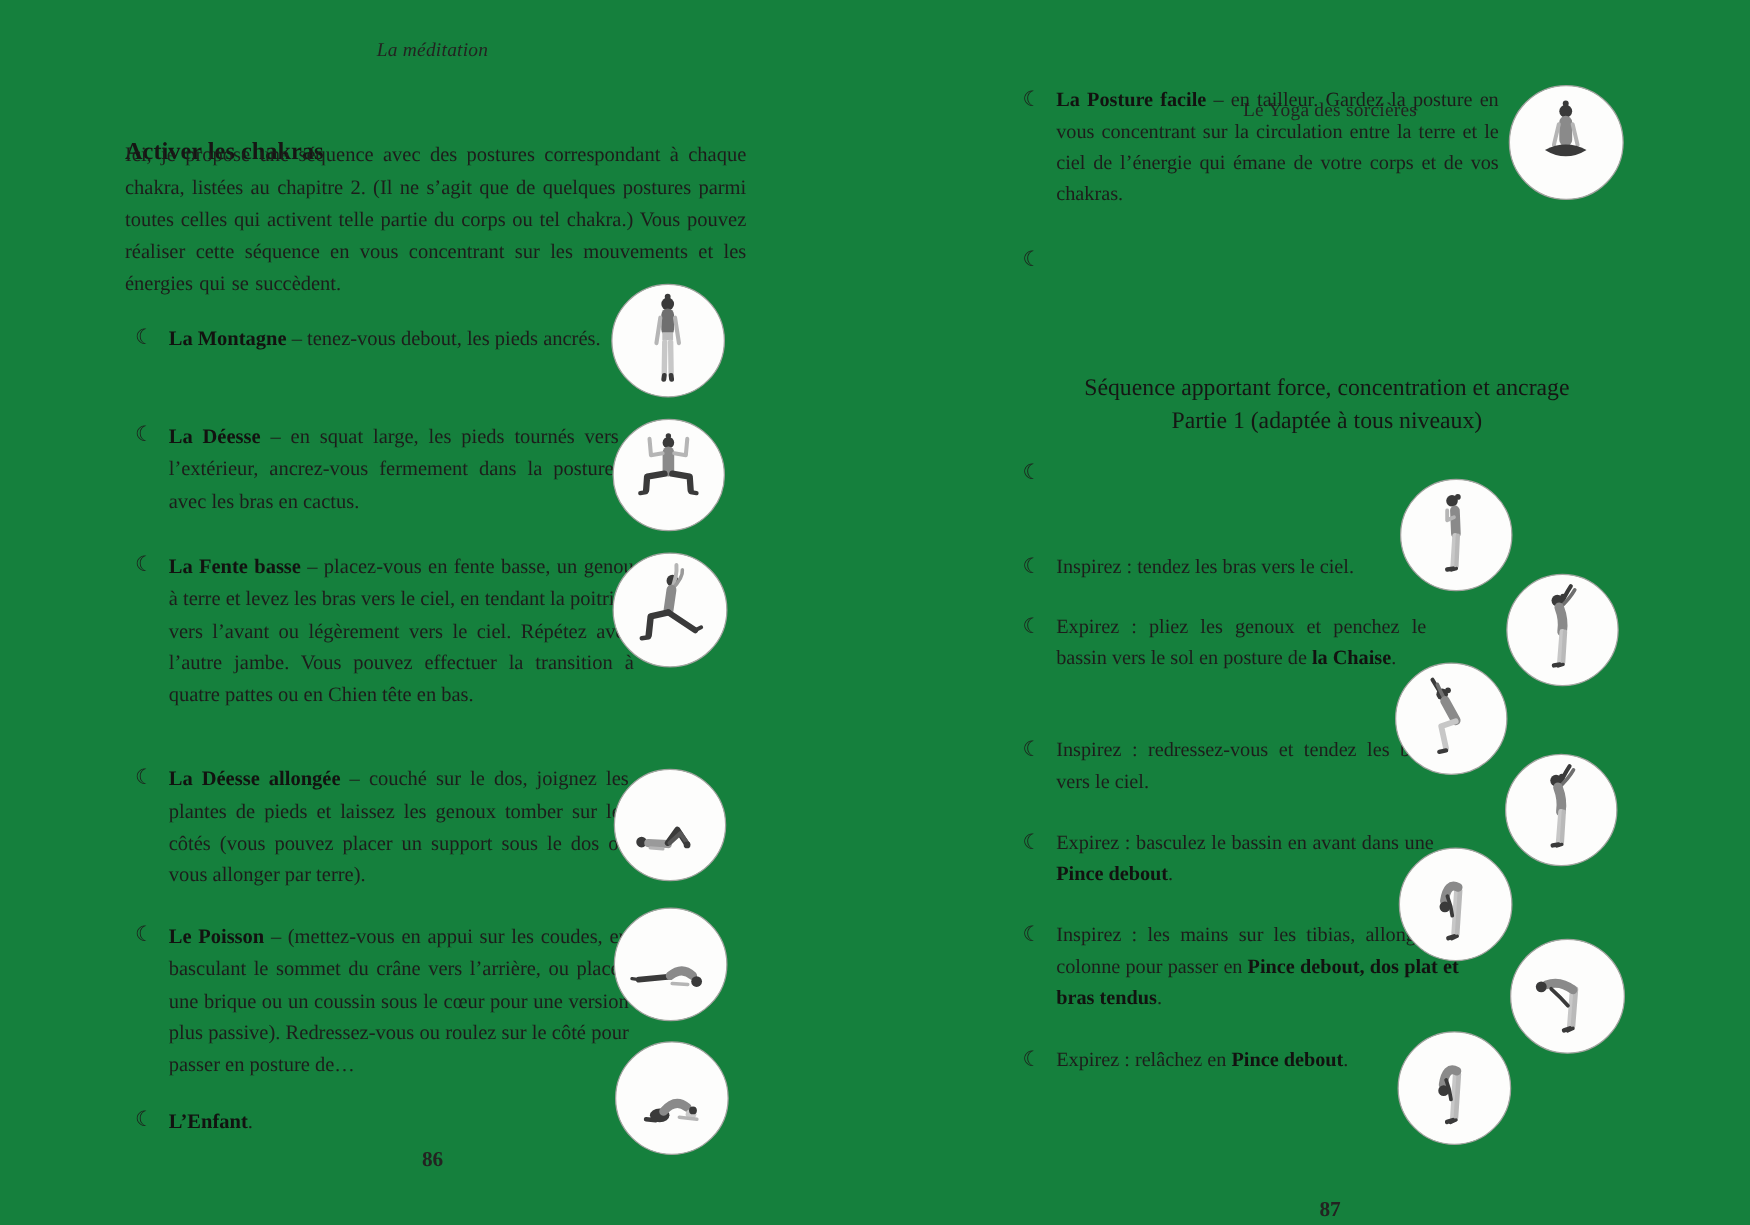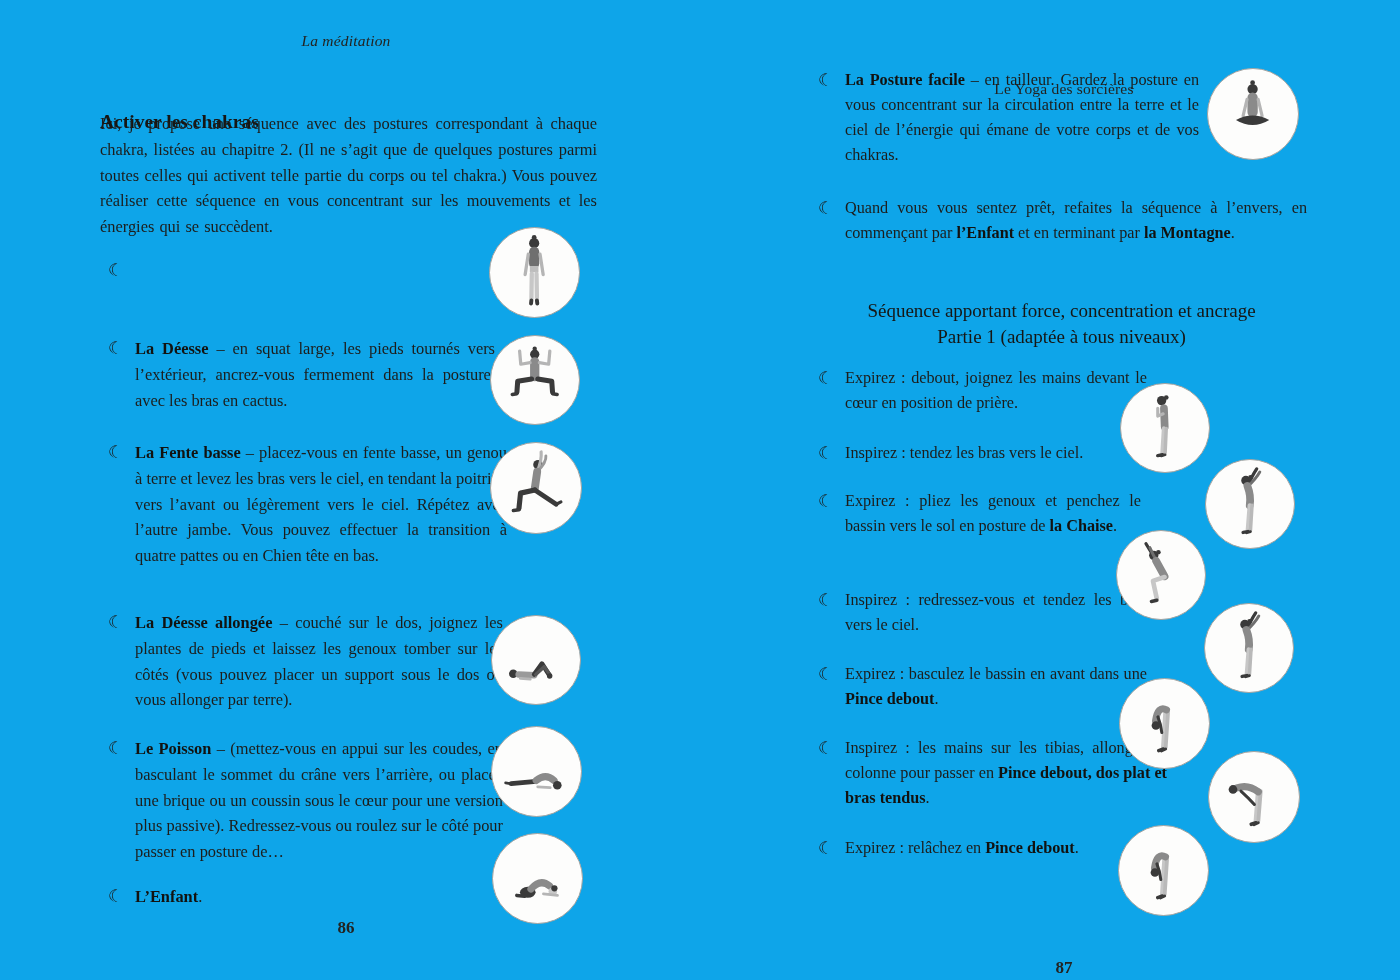--- a/index.html
+++ b/index.html
@@ -3,21 +3,21 @@
 <meta charset="utf-8">
 <style>
   html,body{margin:0;padding:0;}
   body{
     font-family:"Liberation Serif","DejaVu Serif",serif;
     background:#e8e8e6;
   }
   #spread{
     position:relative;
     width:1400px;height:980px;
-    background:#0ea5e9;
+    background:#15803d;
     color:#1d1d1b;
     overflow:hidden;
   }
   .running-header{
     position:absolute;text-align:center;
     font-size:15.5px;letter-spacing:.2px;color:#232321;
   }
   .running-header.italic{font-style:italic;}
   .page-title{
     position:absolute;text-align:left;
@@ -183,21 +183,21 @@
 </svg>
 
 <div id="spread">
 
   <div>
     <div class="running-header italic" style="left:100px;top:32px;width:492px;">La méditation</div>
     <div class="page-title" style="left:100px;top:67px;width:492px;">Activer les chakras</div>
     <div class="intro" style="left:100px;top:111px;width:497px;">Ici, je propose une séquence avec des postures correspondant à chaque chakra, listées au chapitre 2. (Il ne s’agit que de quelques postures parmi toutes celles qui activent telle partie du corps ou tel chakra.) Vous pouvez réaliser cette séquence en vous concentrant sur les mouvements et les énergies qui se succèdent.</div>
 
     <div class="item" style="left:108px;top:258px;width:352px;">
-      <span class="bullet">☾</span>
+      <span class="bullet">☾</span><span><b>La Montagne</b><span> – tenez-vous debout, les pieds ancrés.</span></span>
     </div>
     <div class="item" style="left:108px;top:336px;width:360px;">
       <span class="bullet">☾</span><span><b>La Déesse</b><span> – en squat large, les pieds tournés vers l’extérieur, ancrez-vous fermement dans la posture, avec les bras en cactus.</span></span>
     </div>
     <div class="item" style="left:108px;top:440px;width:372px;">
       <span class="bullet">☾</span><span><b>La Fente basse</b><span> – placez-vous en fente basse, un genou à terre et levez les bras vers le ciel, en tendant la poitrine vers l’avant ou légèrement vers le ciel. Répétez avec l’autre jambe. Vous pouvez effectuer la transition à quatre pattes ou en Chien tête en bas.</span></span>
     </div>
     <div class="item" style="left:108px;top:610px;width:368px;">
       <span class="bullet">☾</span><span><b>La Déesse allongée</b><span> – couché sur le dos, joignez les plantes de pieds et laissez les genoux tomber sur les côtés (vous pouvez placer un support sous le dos ou vous allonger par terre).</span></span>
     </div>
@@ -242,30 +242,30 @@
       </div>
   </div>
 
   <div>
     <div class="running-header" style="left:838px;top:32px;width:452px;margin-top:48px;">Le Yoga des sorcières</div>
 
     <div class="item rp" style="left:818px;top:68px;width:354px;">
       <span class="bullet">☾</span><span><b>La Posture facile</b><span> – en tailleur. Gardez la posture en vous concentrant sur la circulation entre la terre et le ciel de l’énergie qui émane de votre corps et de vos chakras.</span></span>
     </div>
     <div class="item rp" style="left:818px;top:196px;width:462px;">
-      <span class="bullet">☾</span><span><span>Quand vous vous sentez prêt, refaites la séquence à l’envers, en commençant par </span><b>l’Enfant</b><span> et en terminant par </span><b>la Montagne</b><span>.</span></span>
+      <span class="bullet">☾</span>
     </div>
 
     <div class="section-heading" style="left:818px;top:298px;width:487px;">
       <div>Séquence apportant force, concentration et ancrage</div>
       <div>Partie 1 (adaptée à tous niveaux)</div>
     </div>
 
     <div class="item rp" style="left:818px;top:366px;width:302px;">
-      <span class="bullet">☾</span><span><span>Expirez : debout, joignez les mains devant le cœur en position de prière.</span></span>
+      <span class="bullet">☾</span>
     </div>
     <div class="item rp" style="left:818px;top:441px;width:330px;">
       <span class="bullet">☾</span><span><span>Inspirez : tendez les bras vers le ciel.</span></span>
     </div>
     <div class="item rp" style="left:818px;top:489px;width:296px;">
       <span class="bullet">☾</span><span><span>Expirez : pliez les genoux et penchez le bassin vers le sol en posture de </span><b>la Chaise</b><span>.</span></span>
     </div>
     <div class="item rp" style="left:818px;top:588px;width:302px;">
       <span class="bullet">☾</span><span><span>Inspirez : redressez-vous et tendez les bras vers le ciel.</span></span>
     </div>

